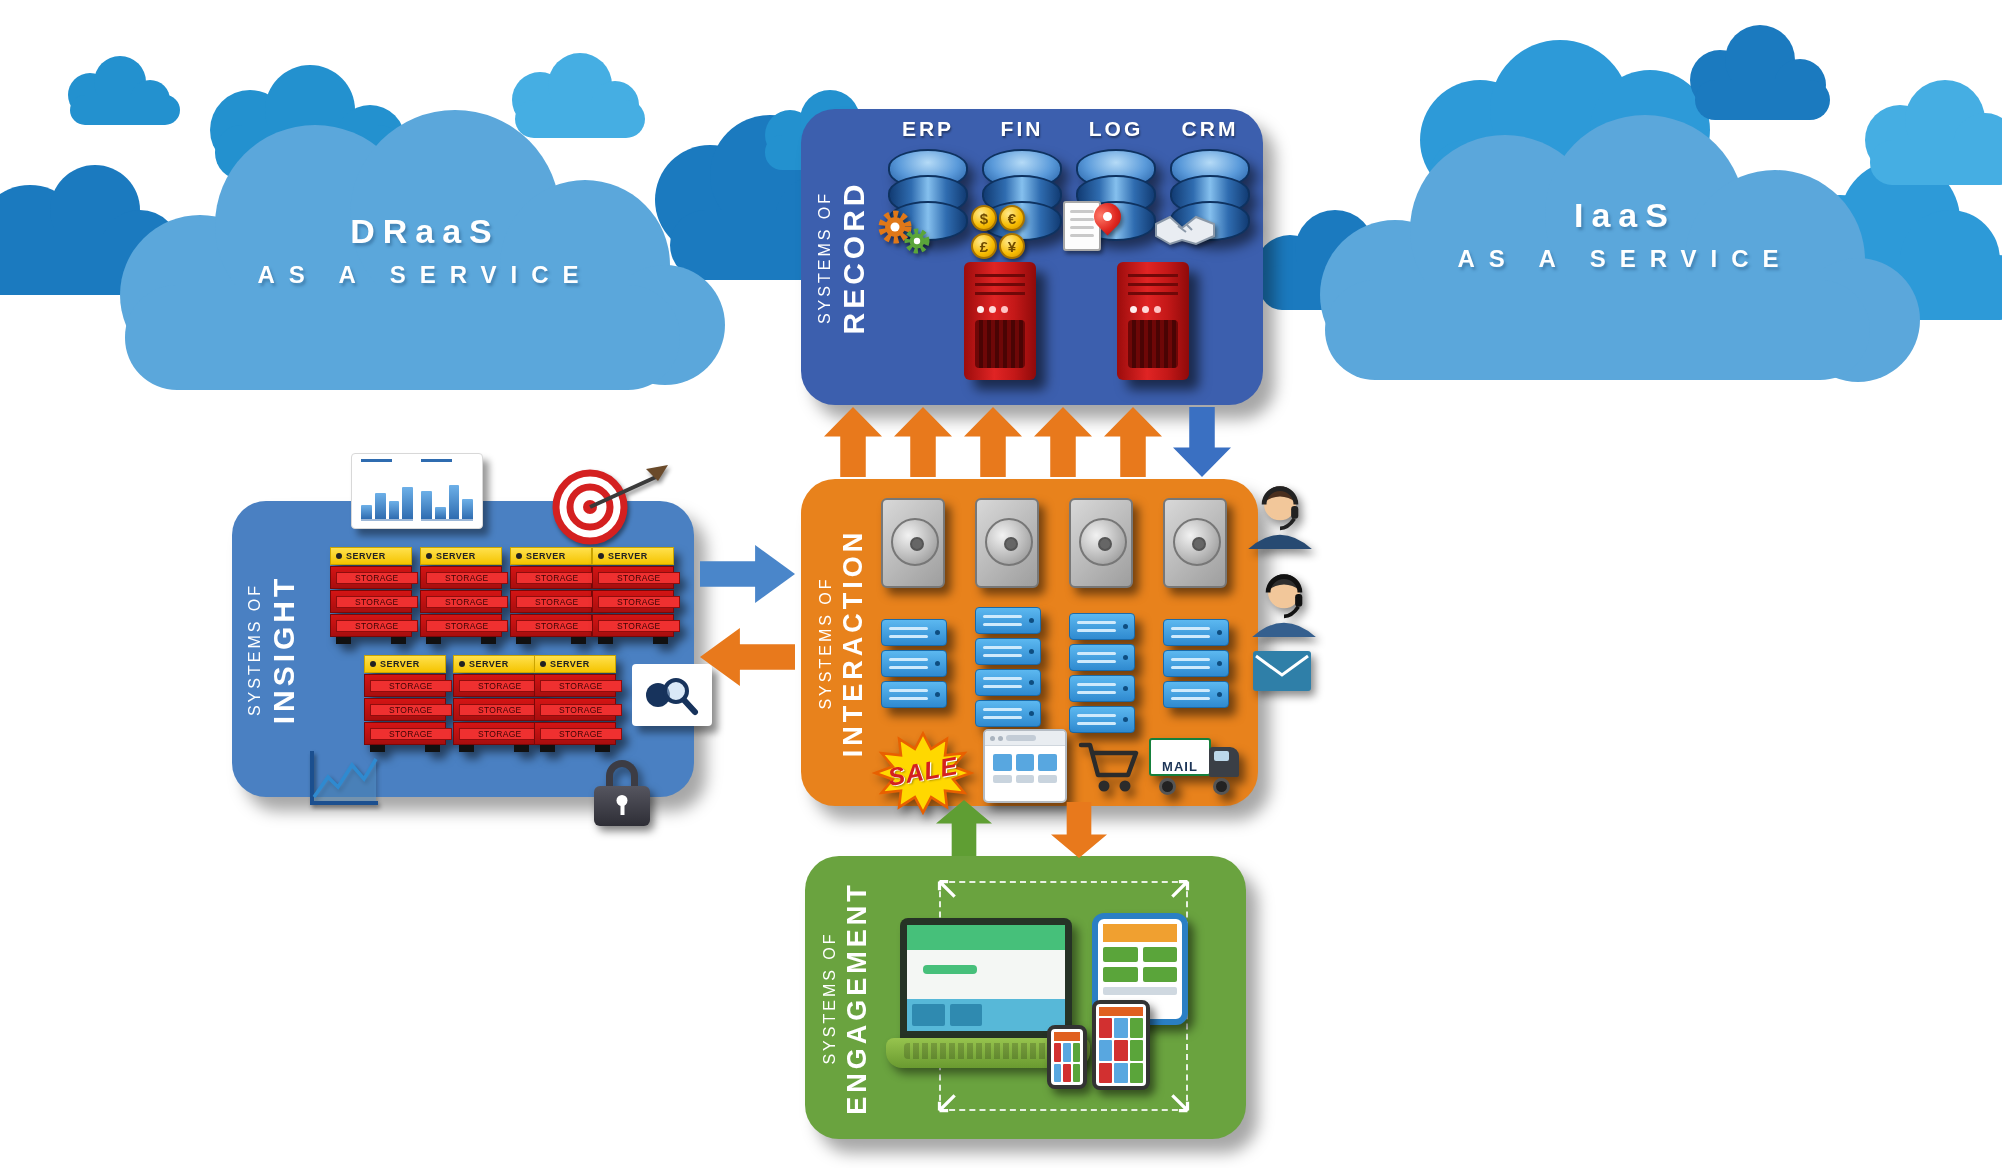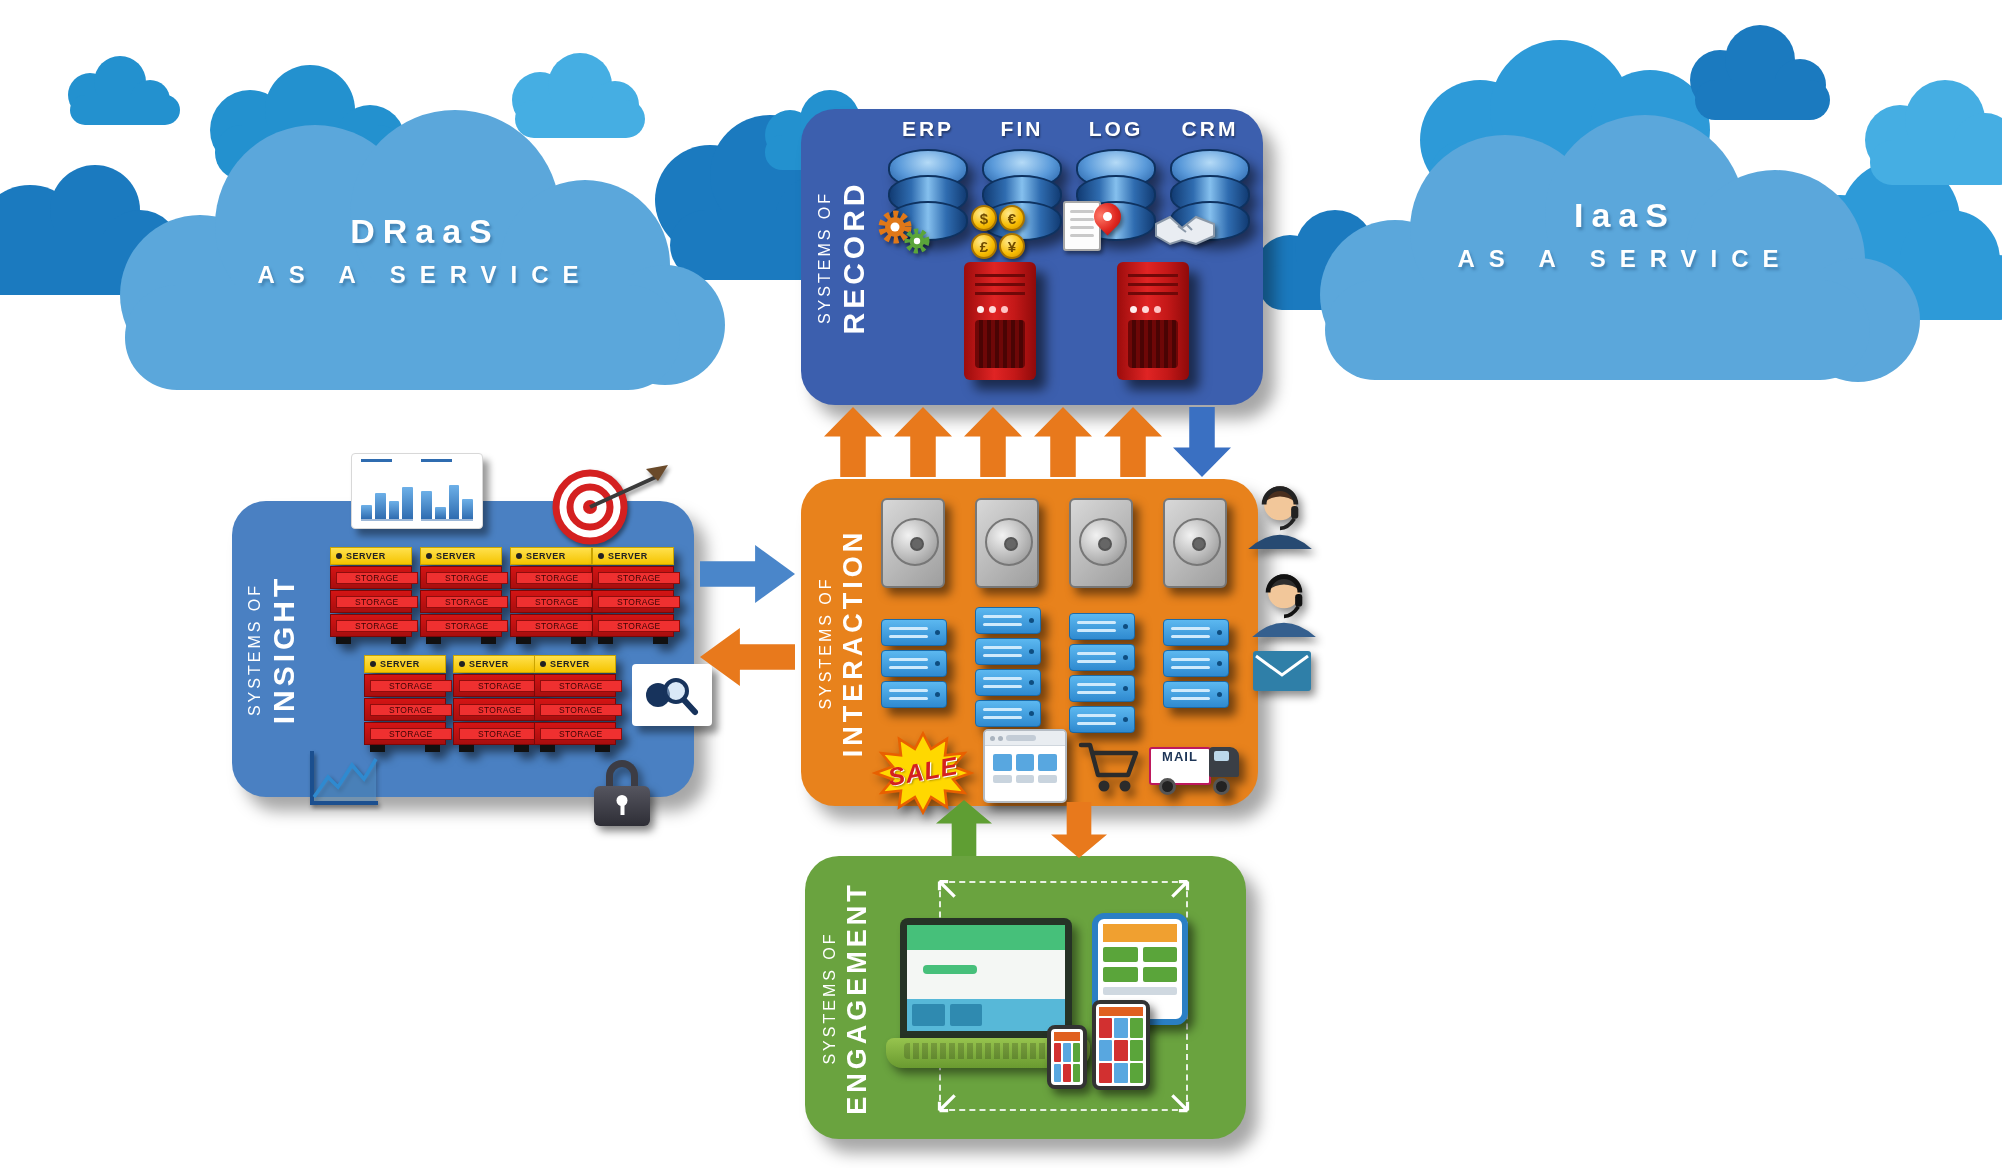--- a/index.html
+++ b/index.html
@@ -87,21 +87,21 @@
 .browser{position:absolute;width:84px;height:74px;background:#fff;border:2px solid #b5bcc4;border-radius:5px;filter:drop-shadow(6px 7px 5px rgba(0,0,0,.5));overflow:hidden}
 .browser .bbar{height:15px;background:#e9edf1;border-bottom:1px solid #cfd6dd;display:flex;align-items:center;gap:3px;padding:0 5px}
 .browser .bdot{width:5px;height:5px;border-radius:50%;background:#aab4bf}
 .browser .burl{width:30px;height:6px;background:#c3ccd6;border-radius:3px}
 .btiles{display:grid;grid-template-columns:1fr 1fr 1fr;gap:4px;padding:8px}
 .btiles i{height:17px;background:#58a7e0;border-radius:2px}
 .btiles i:nth-child(n+4){height:8px;background:#c9d4de}
 
 .cart{position:absolute;filter:drop-shadow(5px 6px 4px rgba(0,0,0,.5))}
 .truck{position:absolute;width:98px;height:64px;filter:drop-shadow(6px 7px 5px rgba(0,0,0,.5))}
-.tbox{position:absolute;left:0;top:14px;width:62px;height:38px;background:#fff;border:2px solid #be185d;border-radius:3px;display:flex;align-items:flex-start;justify-content:center;font-weight:800;font-size:13px;letter-spacing:1px;color:#1d3557}
+.tbox{position:absolute;left:0;top:5px;width:62px;height:38px;background:#fff;border:2px solid #15803d;border-radius:3px;display:flex;align-items:flex-end;justify-content:center;font-weight:800;font-size:13px;letter-spacing:1px;color:#1d3557}
 .tcab{position:absolute;left:60px;top:14px;width:30px;height:30px;background:#3a3f46;border-radius:4px 9px 2px 2px}
 .tcab::after{content:"";position:absolute;left:5px;top:4px;width:15px;height:10px;background:#bcd8ea;border-radius:2px}
 .tw{position:absolute;bottom:2px;width:17px;height:17px;border-radius:50%;background:#222;border:3px solid #555}
 .tw1{left:10px}.tw2{left:64px}
 
 .dashed{position:absolute;border:2px dashed rgba(255,255,255,.85)}
 .cornerarrow{position:absolute;width:26px;height:26px}
 .ca-tl{left:-8px;top:-8px;transform:scaleX(-1)}
 .ca-tr{right:-8px;top:-8px}
 .ca-bl{left:-8px;bottom:-8px;transform:rotate(180deg)}

